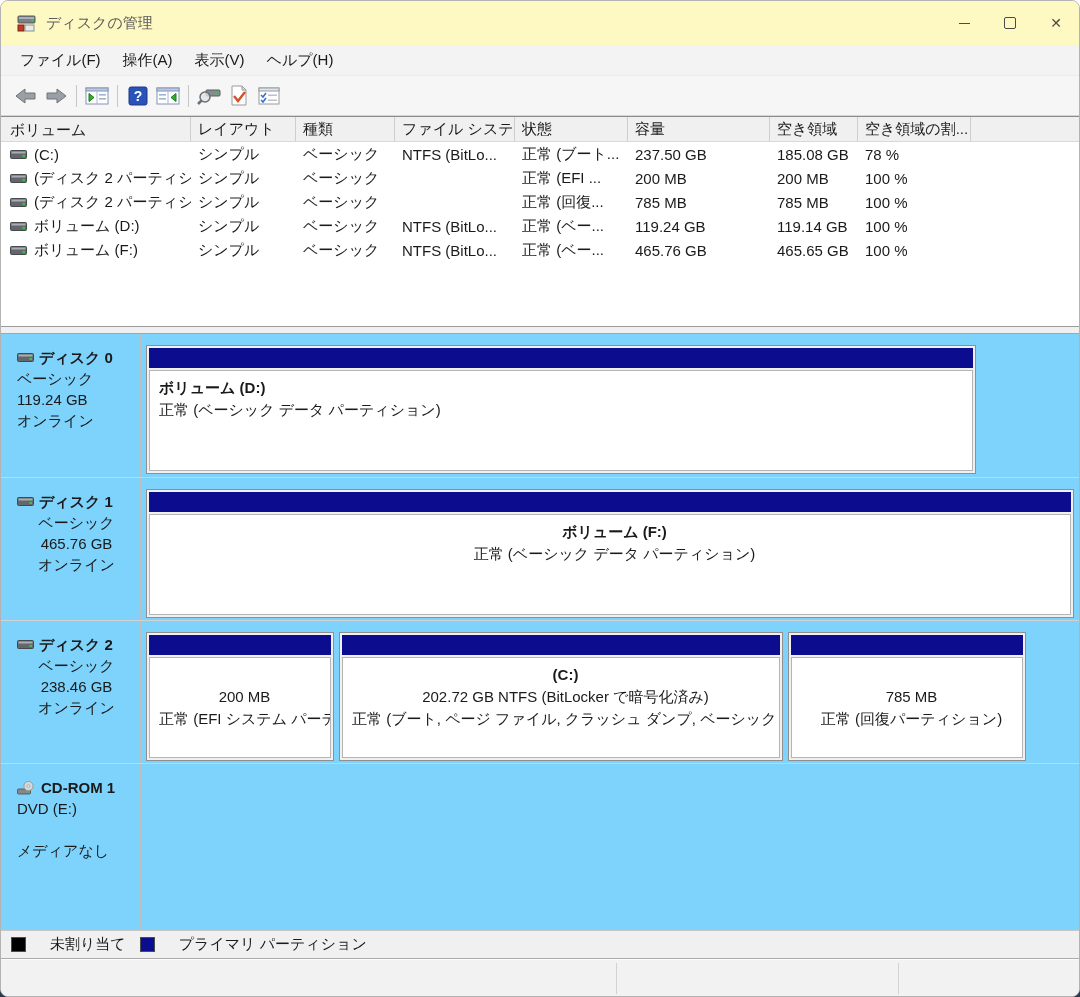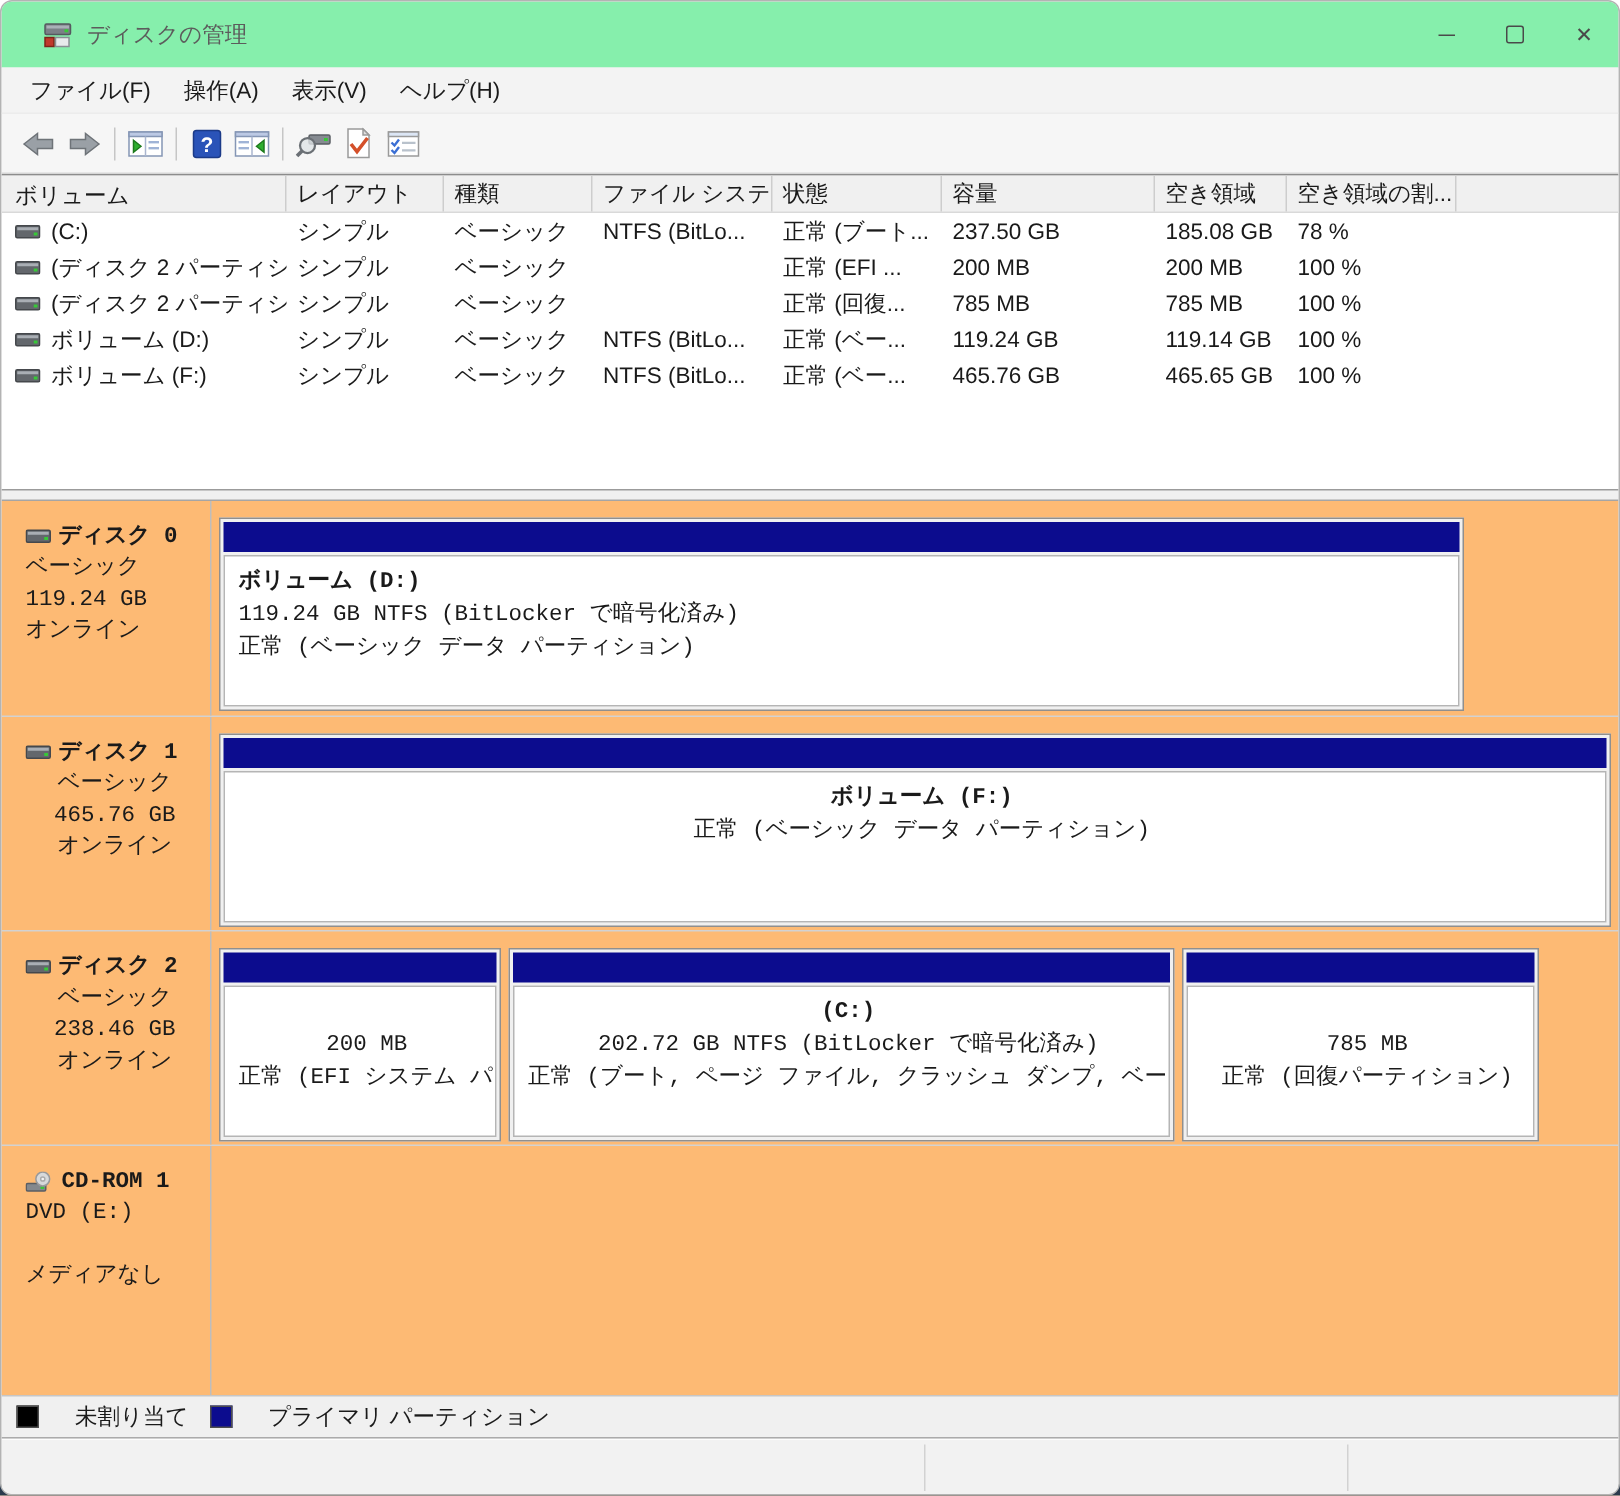--- a/index.html
+++ b/index.html
@@ -7,21 +7,21 @@
     width:1080px; height:997px;
     background: linear-gradient(180deg, #ffffff 0px, #f7f8f9 860px, #2b3a4d 860px, #2b3a4d 100%);
     font-family: "Liberation Sans", sans-serif;
   }
   .win {
     position:relative; width:1080px; height:997px; box-sizing:border-box;
     background:#f0f0f0; border:1px solid #b3b3b3; border-radius:8px; overflow:hidden;
     color:#1a1a1a;
   }
   
-  .titlebar { height:44px; display:flex; align-items:center; background:#86efac; padding-left:28px; }
+  .titlebar { height:44px; display:flex; align-items:center; background:#fef9c3; padding-left:16px; }
   .title { font-size:15px; color:#5c5c5c; margin-left:10px; }
   .win-controls { margin-left:auto; display:flex; height:100%; }
   .wc { width:46px; height:100%; display:flex; align-items:center; justify-content:center; color:#4a4a4a; }
   .glyph-min { width:11px; height:1px; background:#4a4a4a; display:inline-block; }
   .glyph-max { width:10px; height:10px; border:1px solid #4a4a4a; border-radius:2px; display:inline-block; }
   .glyph-close { font-size:14px; line-height:1; }
   
   .menubar { height:30px; display:flex; align-items:center; background:#f3f3f3; padding-left:8px; font-size:15px; border-bottom:1px solid #ececec; }
   .menu-item { padding:3px 11px; }
   
@@ -39,21 +39,21 @@
   .c-type   { width:99px;  }
   .c-fs     { width:120px; }
   .c-status { width:113px; }
   .c-cap    { width:142px; }
   .c-free   { width:88px;  }
   .c-pct    { width:113px; }
   .c-fill   { flex:1; border-right:none; }
   
   .splitter { height:8px; background:#f0f0f0; border-top:1px solid #9b9b9b; border-bottom:1px solid #a5a5a5; box-sizing:border-box; }
   
-  .disk-area { background:#fdba74;font-family:Liberation Mono, monospace; }
+  .disk-area { background:#7dd3fc; }
   .disk-row { display:flex; box-sizing:border-box; border-bottom:1px solid #d2d2d2; }
   .h-a { height:144px; } .h-b { height:143px;text-align:center; } .h-c { height:166px; border-bottom:none; }
   .disk-label { width:140px; box-sizing:border-box; border-right:1px solid #bdbdbd; padding:13px 4px 0 16px; font-size:15px; line-height:21px; white-space:nowrap; overflow:hidden; }
   .disk-name { display:flex; align-items:center; gap:5px; font-weight:bold; }
   .lbl-line { height:21px; }
   .partitions { flex:1; padding:11px 0 0 5px; display:flex; gap:5px; }
   .partition { box-sizing:border-box; height:129px; border:1px solid #8f8f8f; background:#f0f0f0; padding:2px; display:flex; flex-direction:column; flex:none; }
   .part-cap { height:20px; flex:none; }
   .part-body { flex:1; background:#ffffff; border:1px solid #b5b5b5; margin-top:2px; padding:6px 0 0 9px; font-size:15px; line-height:22px; overflow:hidden; white-space:nowrap; }
   .pt { height:22px; overflow:hidden; }
@@ -303,21 +303,20 @@
           </div>
         <div class="lbl-line">ベーシック</div>
         <div class="lbl-line">119.24 GB</div>
         <div class="lbl-line">オンライン</div>
       </div>
       <div class="partitions">
         <div class="partition" style="width: 830px;">
           <div class="part-cap" style="background: rgb(12, 12, 142);"></div>
           <div class="part-body">
             <div class="pt b">ボリューム  (D:)</div>
-            <div class="pt">119.24 GB NTFS (BitLocker で暗号化済み)</div>
             <div class="pt">正常 (ベーシック データ パーティション)</div>
           </div>
         </div>
       </div>
     </div>
 
     <div class="disk-row h-b">
       <div class="disk-label">
         <div class="disk-name lbl-line">
             <span>

